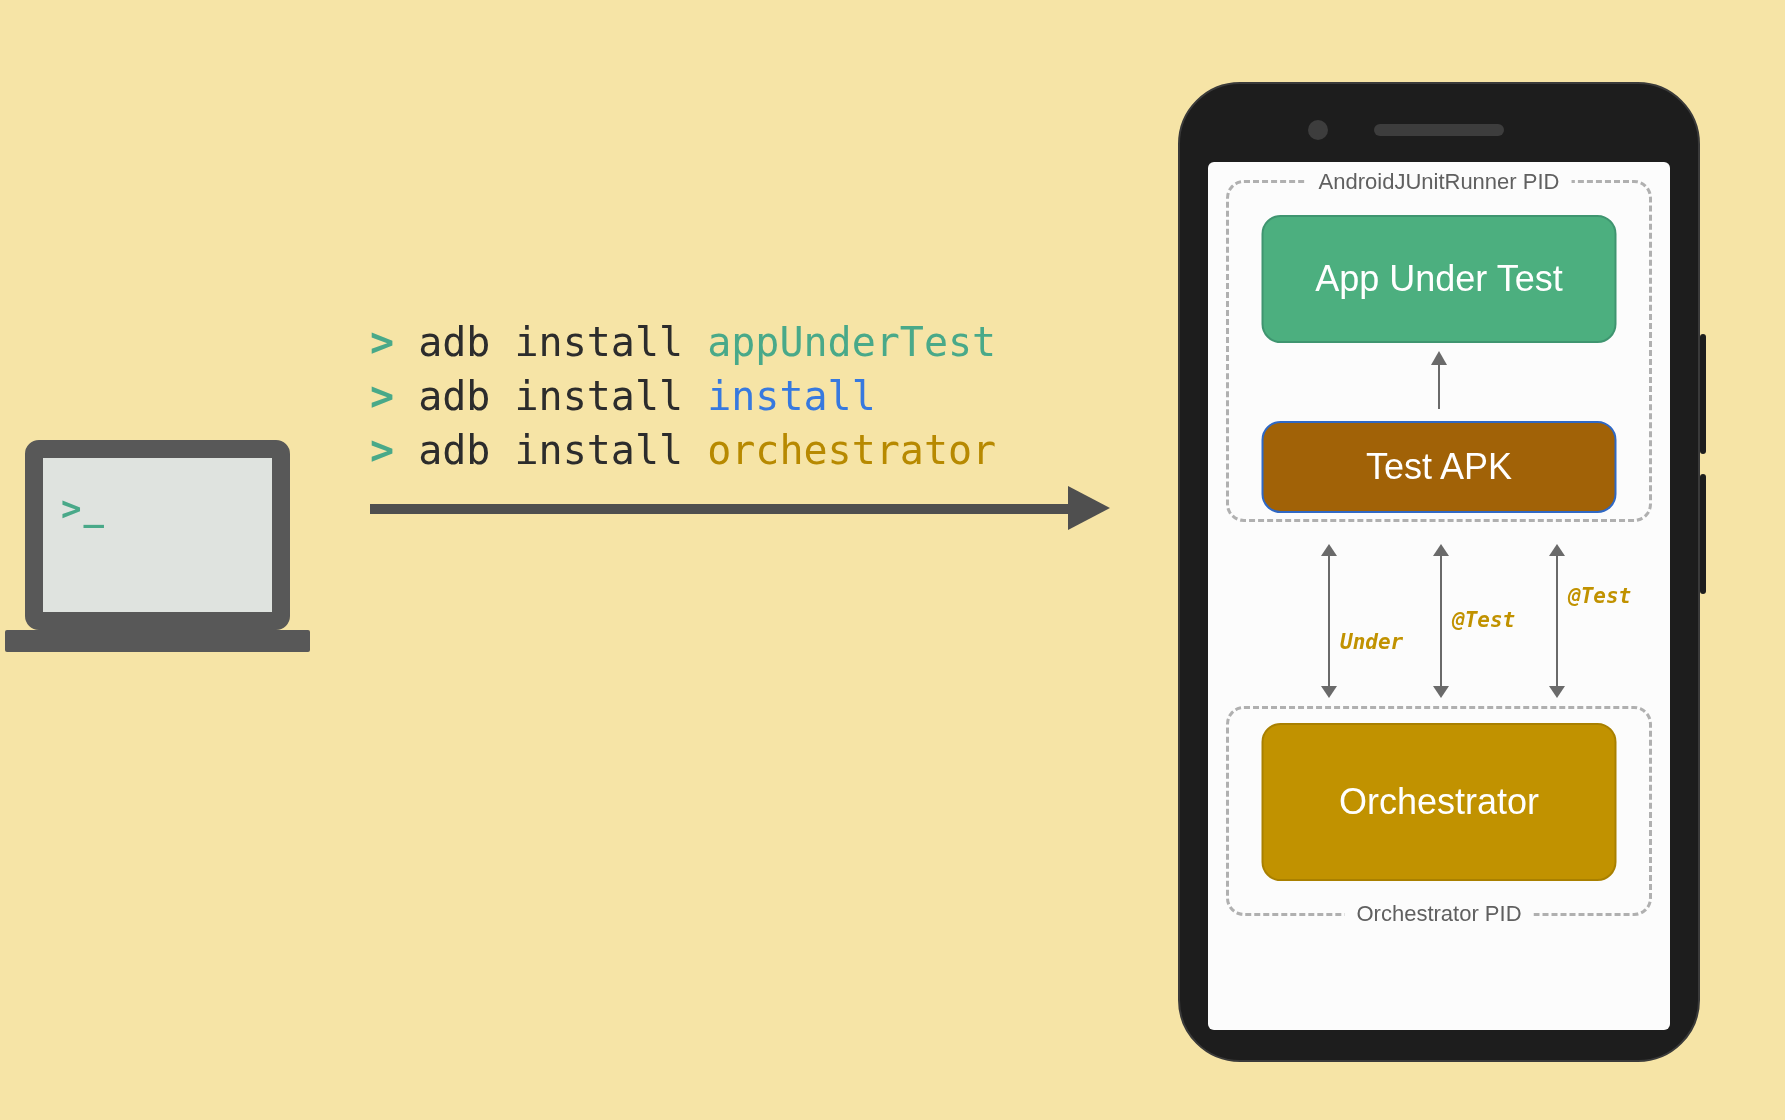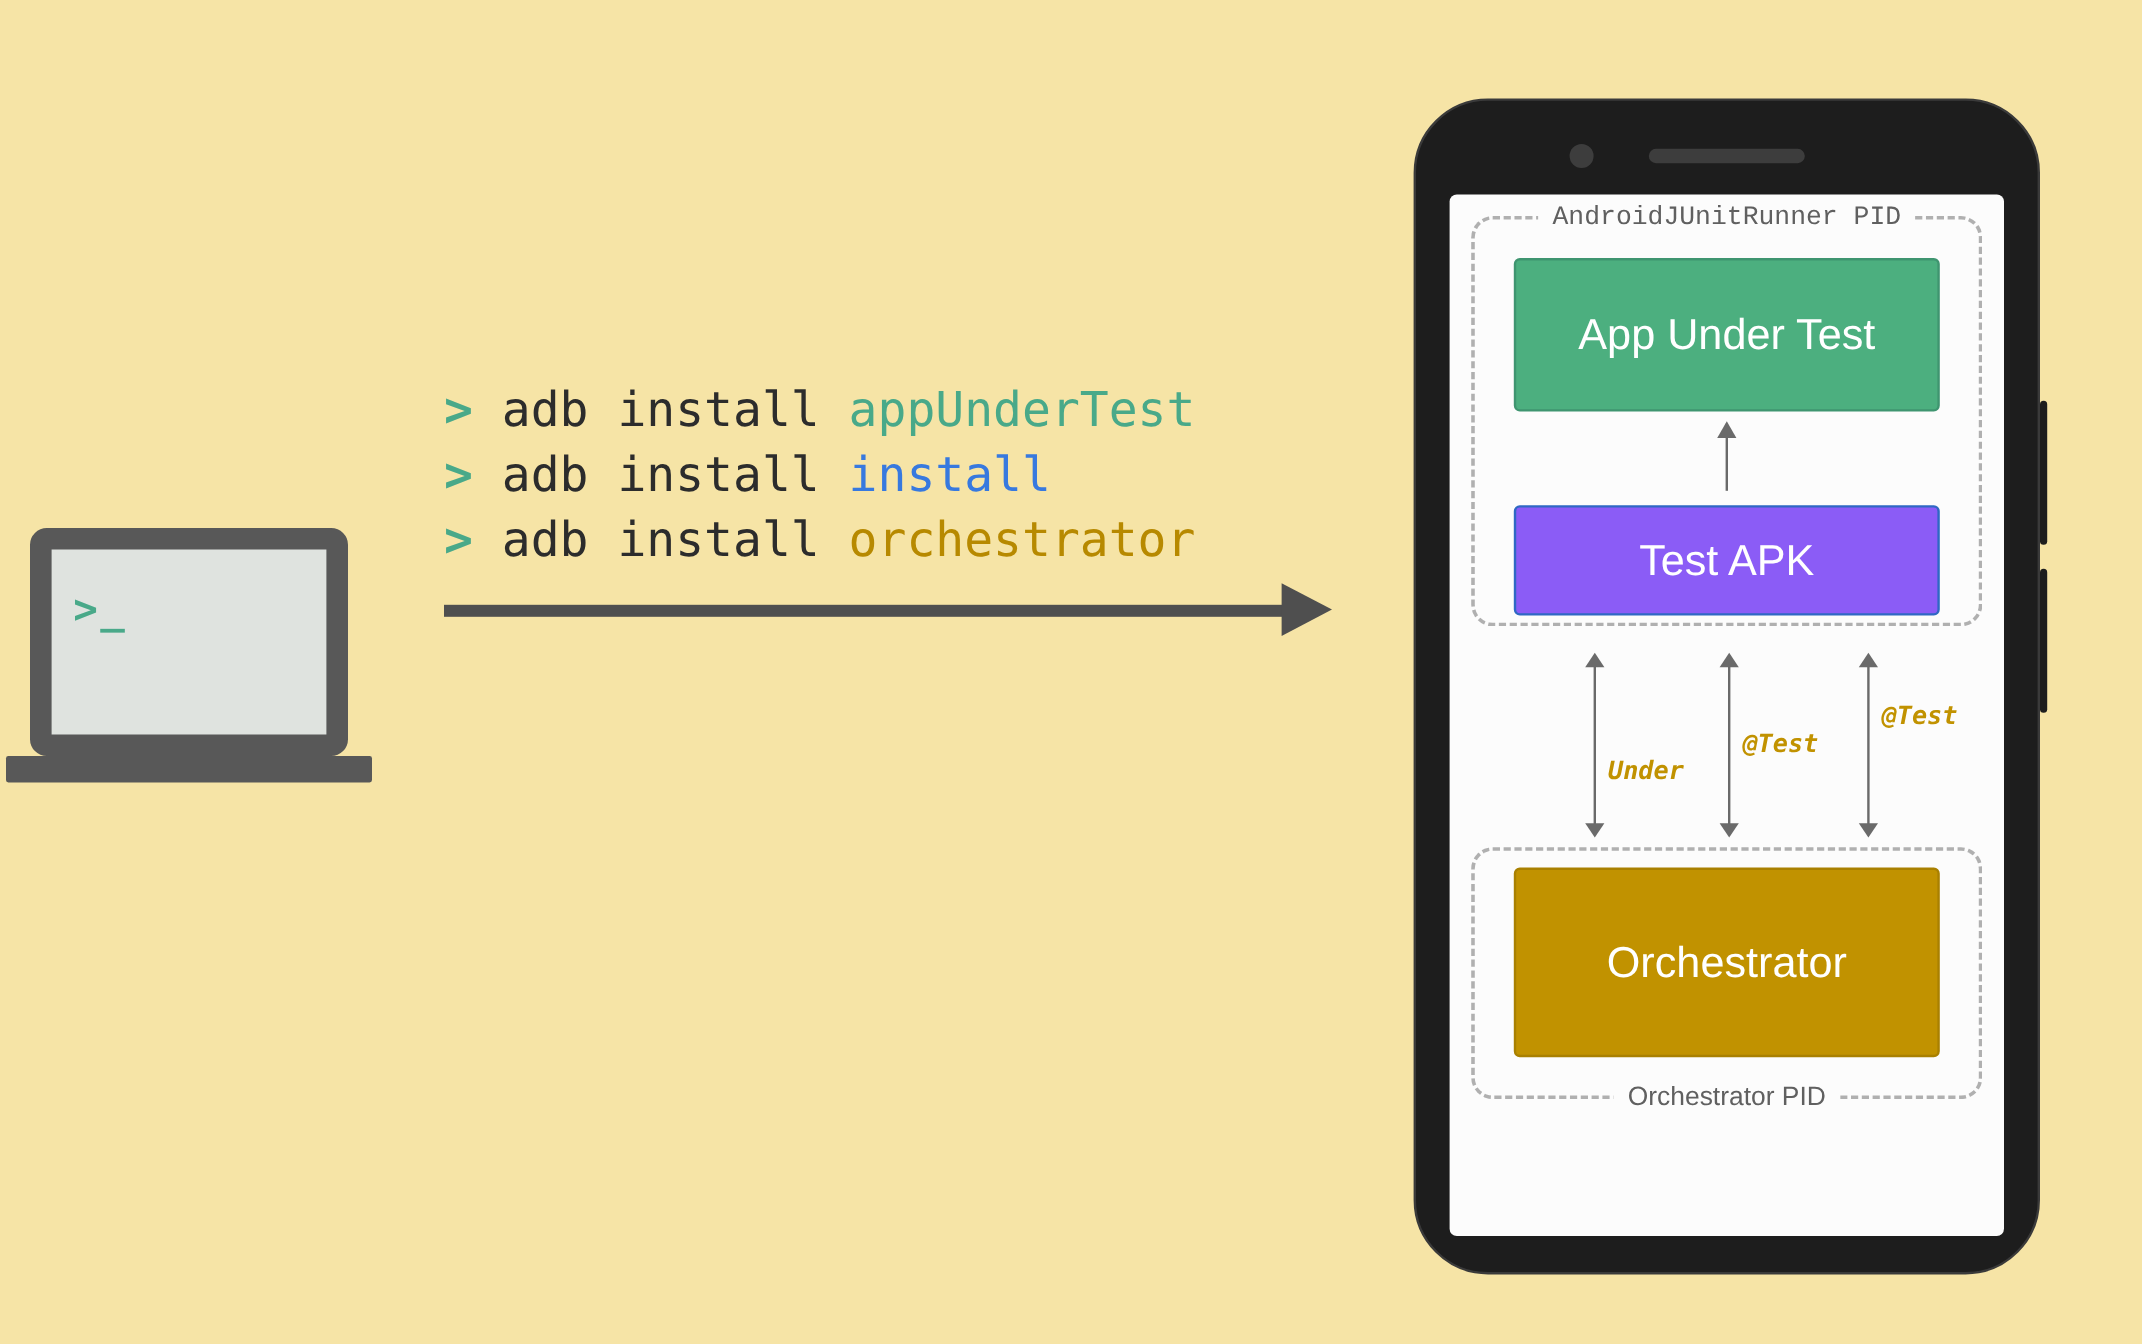--- a/index.html
+++ b/index.html
@@ -137,42 +137,42 @@
     top: -14px;
     left: 50%;
     transform: translateX(-50%);
     background: #fcfcfc;
     padding: 0 12px;
     font-size: 22px;
     color: #606060;
     white-space: nowrap;
   }
   .dgroup.top { left: 18px; top: 18px; right: 18px; height: 342px; }
-  .dgroup.top .legend { top: -14px; font-family: Liberation Mono, monospace; }
+  .dgroup.top .legend { top: -14px; }
   .dgroup.bot { left: 18px; top: 544px; right: 18px; height: 210px; }
   .dgroup.bot .legend { top: auto; bottom: -14px; }
 
   
   .blk {
     position: absolute;
     left: 50%;
     transform: translateX(-50%);
     width: 355px;
     color: #fff;
     text-align: center;
-    border-radius: 5px;
+    border-radius: 19px;
     display: flex;
     align-items: center;
     justify-content: center;
     padding: 10px 18px;
     font-size: 36px;
     line-height: 42px;
   }
   .blk.app  { top: 32px; height: 128px; background: #4caf7f; border: 2px solid #3f9570; }
-  .blk.test { top: 238px; height: 92px; background: #8b5cf6; border: 2px solid #2f68c4; }
+  .blk.test { top: 238px; height: 92px; background: #a16207; border: 2px solid #2f68c4; }
   .blk.orch { top: 14px; height: 158px; background: #c19200; border: 2px solid #a98000; }
 
   
   .mini-arrow {
     position: absolute;
     left: 50%;
     transform: translateX(-50%);
     top: 170px;
     width: 2px;
     height: 56px;

